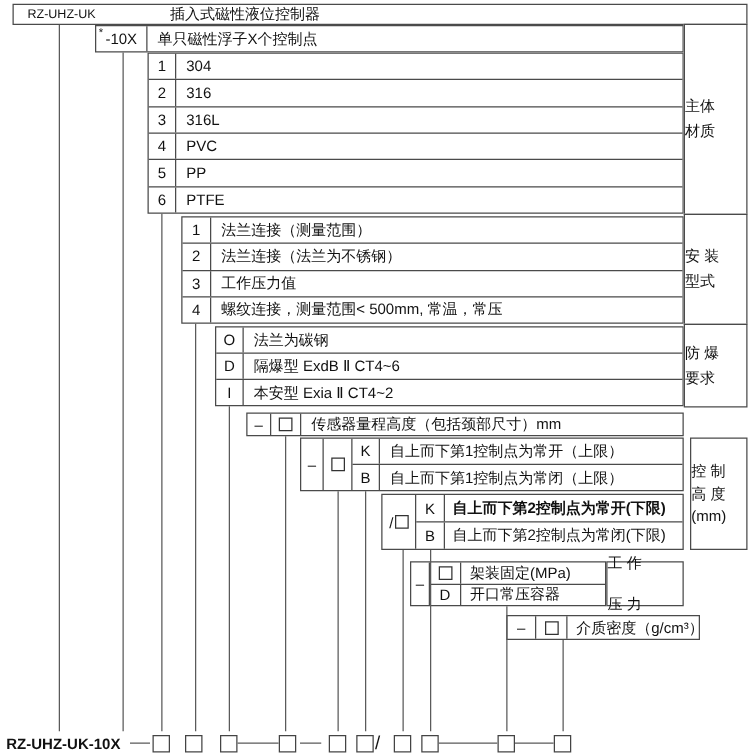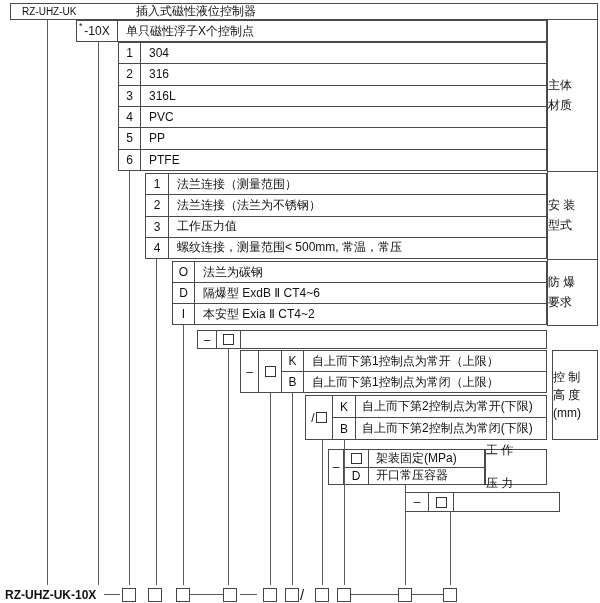--- a/index.html
+++ b/index.html
@@ -111,20 +111,21 @@
           <div class="txt">本安型 Exia Ⅱ CT4~2</div>
         </div>
     </div>
   </div>
 
   <div class="box flexbox" style="left:197px; top:330px; width:350px; height:19px;">
     <div class="code-col" style="width:19px;">–</div>
     <div class="code-col" style="width:24px;">
         <span class="sq"></span>
       </div>
+    <div class="txt centered">传感器量程高度（包括颈部尺寸）mm</div>
   </div>
 
   <div class="box flexbox" style="left:240px; top:350px; width:307px; height:43px;">
     <div class="code-col" style="width:18px;">–</div>
     <div class="code-col" style="width:23px;">
         <span class="sq"></span>
       </div>
     <div class="rows">
       <div class="row">
           <div class="code-col" style="width:22px;">K</div>
@@ -138,21 +139,21 @@
   </div>
 
   <div class="box flexbox" style="left:305px; top:395px; width:242px; height:45px;">
     <div class="code-col" style="width:27px; gap:1px;">
       <span>/</span>
         <span class="sq"></span>
     </div>
     <div class="rows">
       <div class="row">
           <div class="code-col" style="width:23px;">K</div>
-          <div class="txt" style="padding-left:6px;">自上而下第2控制点为常开(下限)</div>
+          <div class="txt" style="padding-left:6px;font-weight:bold;">自上而下第2控制点为常开(下限)</div>
         </div>
       <div class="row">
           <div class="code-col" style="width:23px;">B</div>
           <div class="txt" style="padding-left:6px;text-align:right;">自上而下第2控制点为常闭(下限)</div>
         </div>
     </div>
   </div>
 
   <div class="box flexbox" style="left:328px; top:449px; width:157px; height:36px;">
     <div class="code-col" style="width:15px;">–</div>
@@ -168,20 +169,21 @@
           <div class="txt" style="padding-left:7px;">开口常压容器</div>
         </div>
     </div>
   </div>
 
   <div class="box flexbox" style="left:405px; top:492px; width:155px; height:20px;">
     <div class="code-col" style="width:23px;">–</div>
     <div class="code-col" style="width:25px;">
         <span class="sq"></span>
       </div>
+    <div class="txt centered" style="padding-left:7px;">介质密度（g/cm³）</div>
   </div>
 
   <div class="box label" style="left:547px; top:19px; width:51px; height:153px;">
     <span>主体</span>
     <span>材质</span>
   </div>
   <div class="box label" style="left:547px; top:171px; width:51px; height:89px;">
     <span>安 装</span>
     <span>型式</span>
   </div>

